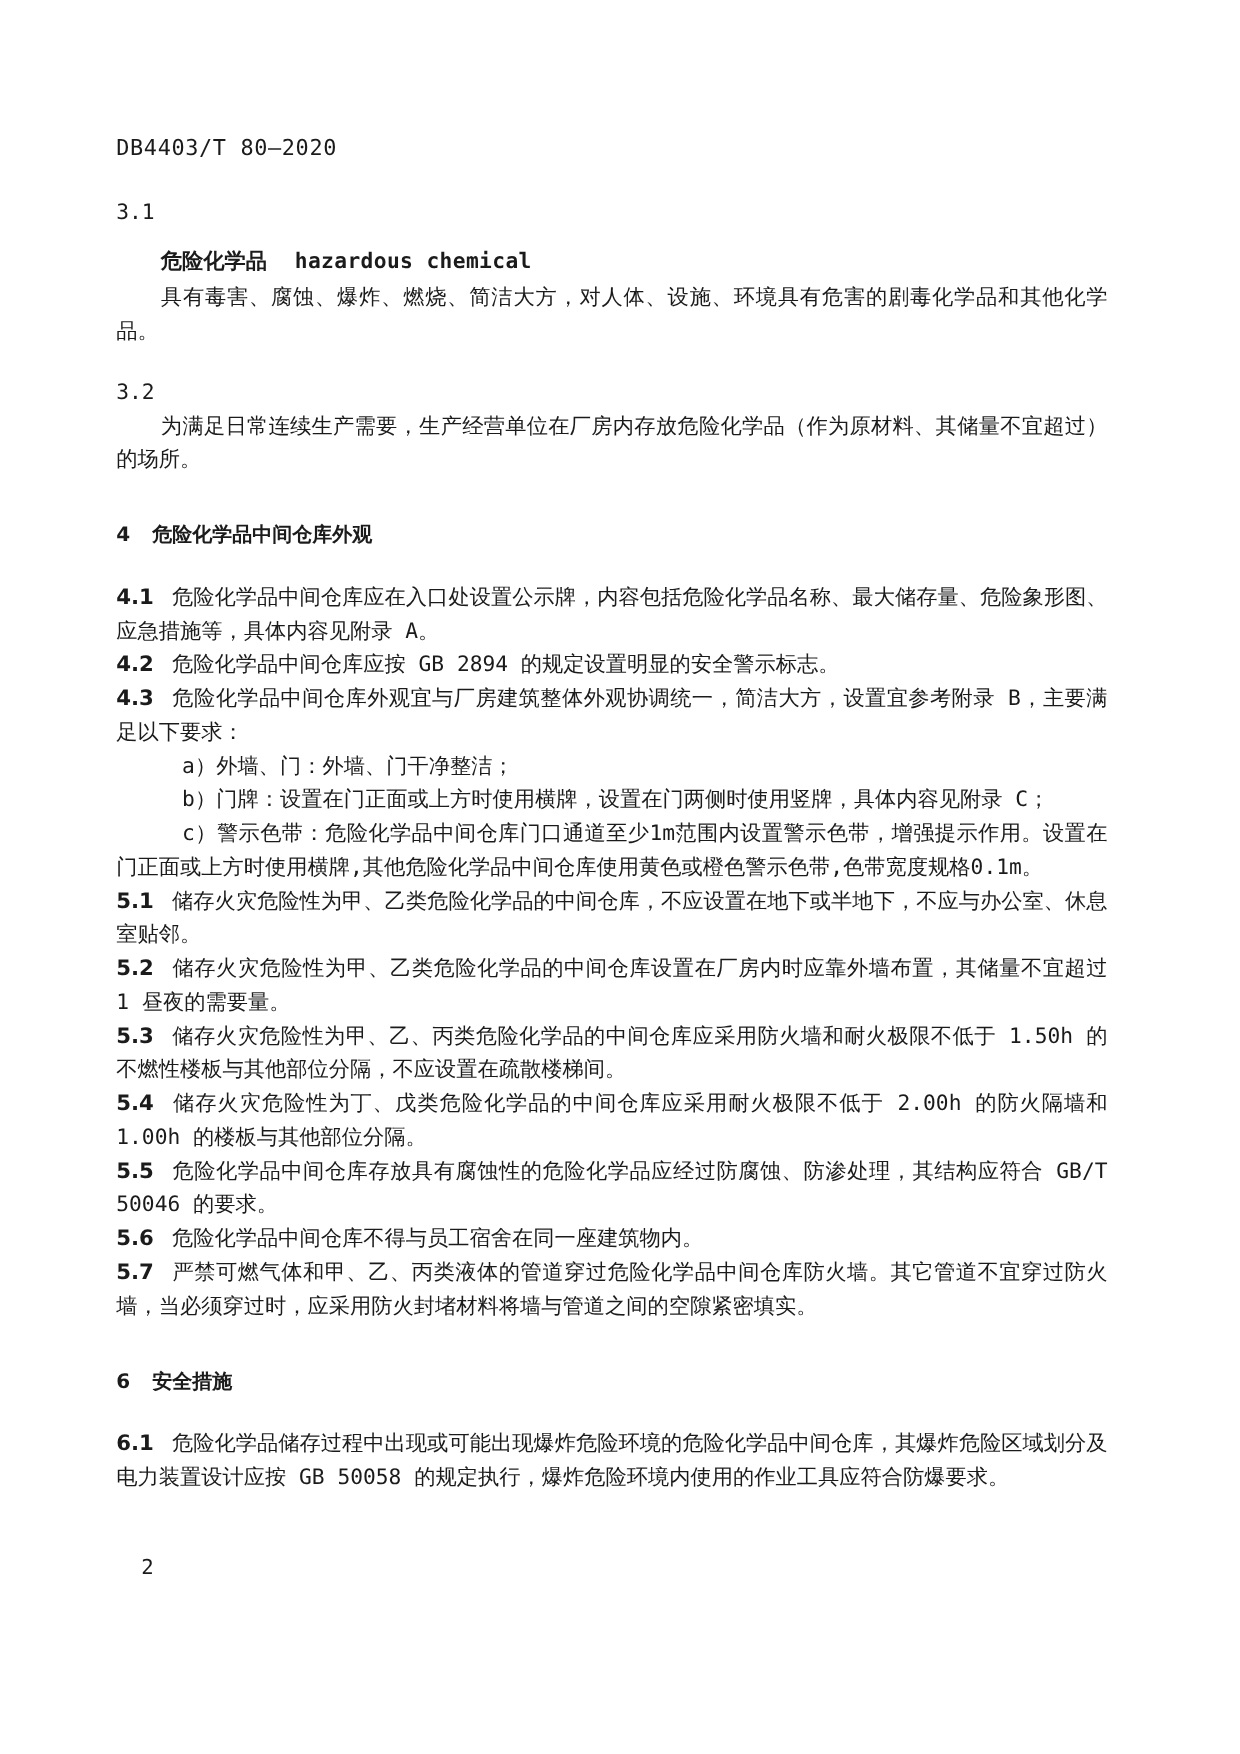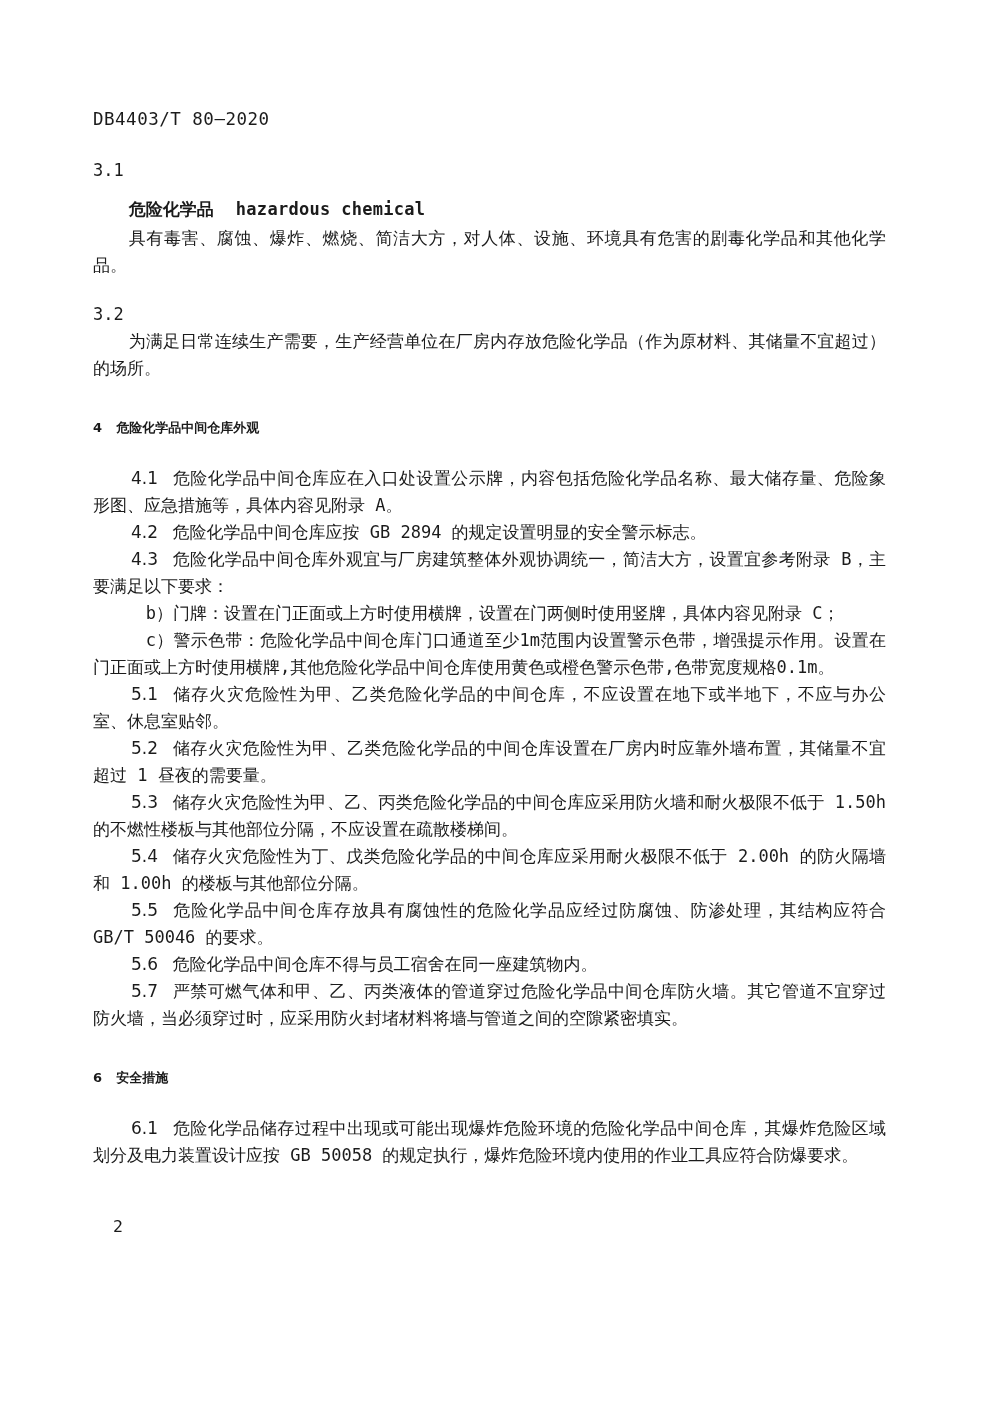--- a/index.html
+++ b/index.html
@@ -38,33 +38,32 @@
     letter-spacing: 0.3px;
   }
   .definition {
     margin: 0;
     text-indent: 2.1em;
     text-align: justify;
   }
   .sec-heading {
     font-family: "DejaVu Sans", "Liberation Sans", sans-serif;
     font-weight: bold;
-    font-size: 13px;
+    font-size: 16px;
     margin: 32px 0 24px 0;
   }
   .sec-heading .sec-no { margin-right: 1.1em; }
   .clause {
     margin: 0;
     text-align: justify;
   }
   .clause .clause-no {
     font-family: "DejaVu Sans", "Liberation Sans", sans-serif;
-    font-weight: normal;
+    font-weight: bold;
     margin-right: 0.85em;
-    margin-left: 38px;
   }
   .list-item {
     margin: 0;
     text-indent: 3.1em;
     text-align: justify;
   }
   .page-number {
     margin: 44px 0 0 0;
     padding-left: 20px;
     font-size: 16.5px;
@@ -91,20 +90,21 @@
   </p>
   <p class="clause">
     <span class="clause-no">4.1</span><span>危险化学品中间仓库应在入口处设置公示牌，内容包括危险化学品名称、最大储存量、危险象形图、应急措施等，具体内容见附录 A。</span>
   </p>
   <p class="clause">
     <span class="clause-no">4.2</span><span>危险化学品中间仓库应按 GB 2894 的规定设置明显的安全警示标志。</span>
   </p>
   <p class="clause">
     <span class="clause-no">4.3</span><span>危险化学品中间仓库外观宜与厂房建筑整体外观协调统一，简洁大方，设置宜参考附录 B，主要满足以下要求：</span>
   </p>
+  <p class="list-item">a）外墙、门：外墙、门干净整洁；</p>
   <p class="list-item">b）门牌：设置在门正面或上方时使用横牌，设置在门两侧时使用竖牌，具体内容见附录 C；</p>
   <p class="list-item">c）警示色带：危险化学品中间仓库门口通道至少1m范围内设置警示色带，增强提示作用。设置在门正面或上方时使用横牌,其他危险化学品中间仓库使用黄色或橙色警示色带,色带宽度规格0.1m。</p>
 
   <p class="clause">
     <span class="clause-no">5.1</span><span>储存火灾危险性为甲、乙类危险化学品的中间仓库，不应设置在地下或半地下，不应与办公室、休息室贴邻。</span>
   </p>
   <p class="clause">
     <span class="clause-no">5.2</span><span>储存火灾危险性为甲、乙类危险化学品的中间仓库设置在厂房内时应靠外墙布置，其储量不宜超过 1 昼夜的需要量。</span>
   </p>
   <p class="clause">

